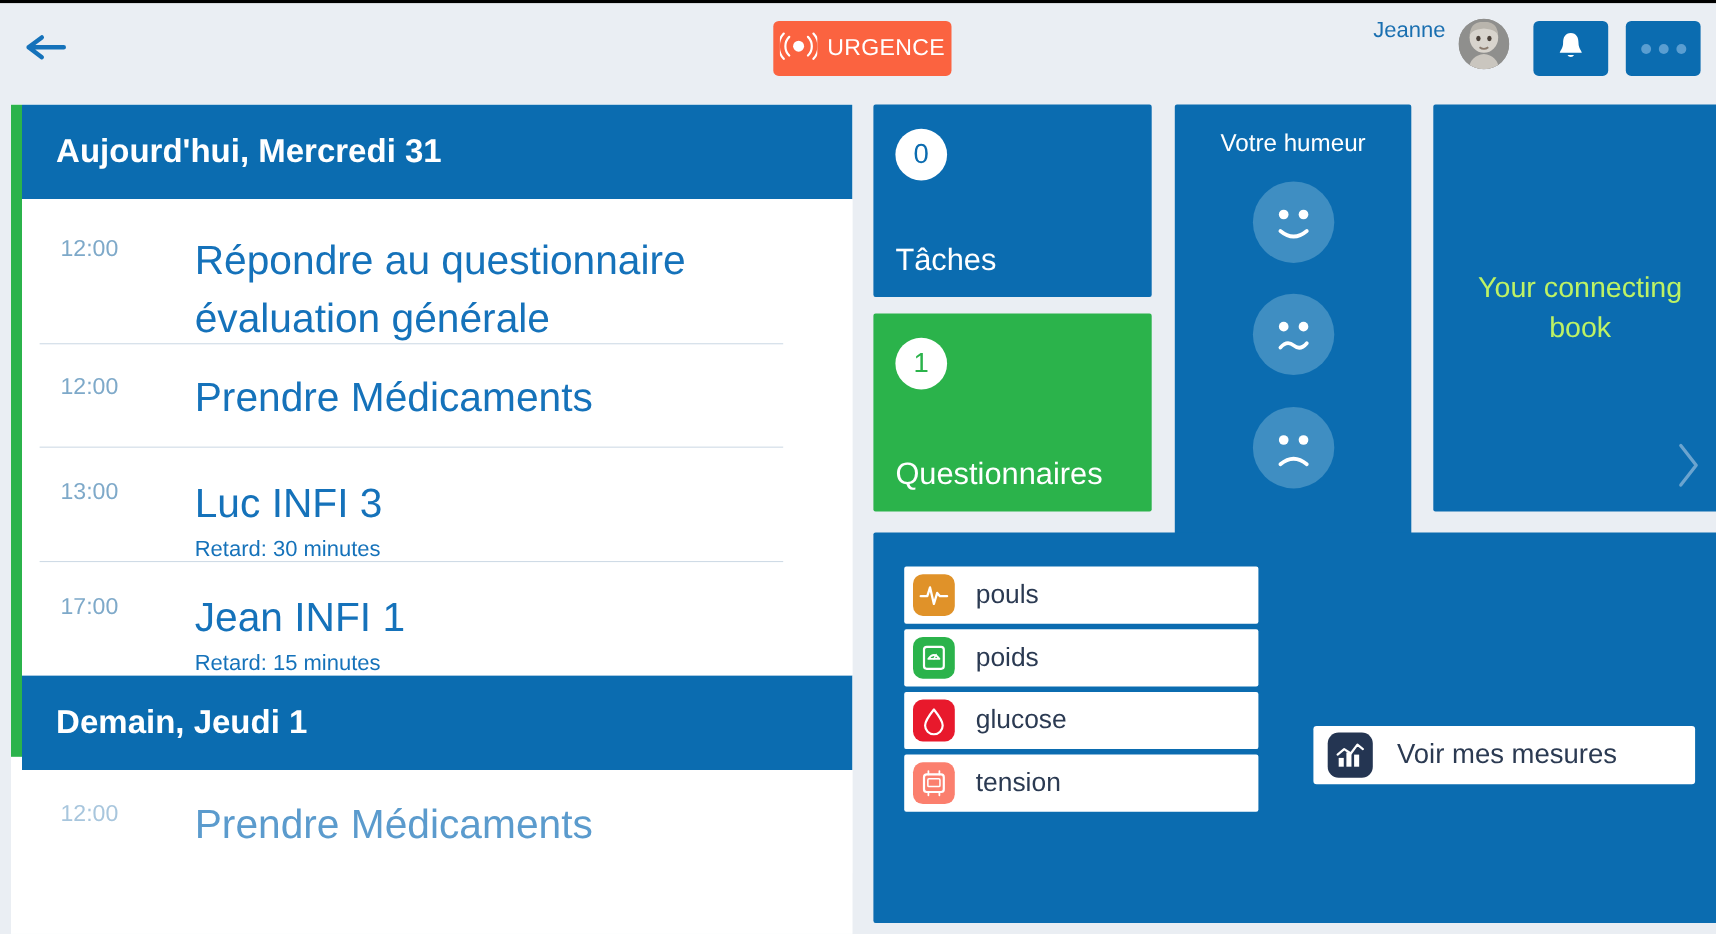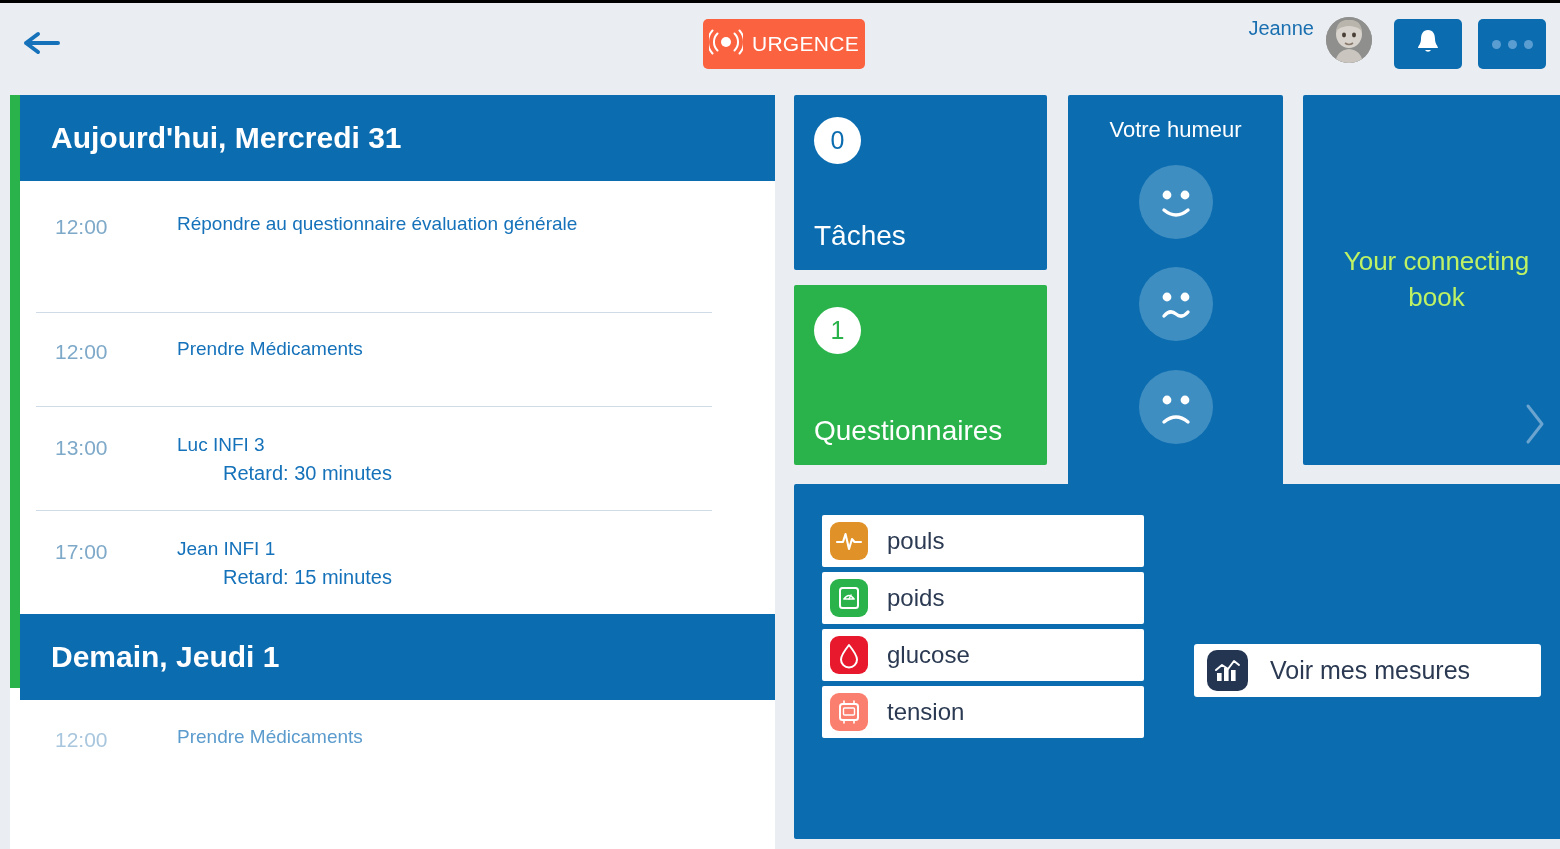--- a/index.html
+++ b/index.html
@@ -172,29 +172,28 @@
   .row-time {
     color: #7ea9c9;
     font-size: 21px;
     width: 122px;
     flex: 0 0 122px;
     padding-top: 4px;
   }
   .row-body { flex: 1; padding-right: 30px; }
   .row-title {
     color: #1572ba;
-    font-size: 19px;
+    font-size: 37px;
     line-height: 1.42;
     font-weight: 400;
   }
   .row-sub {
     color: #1572ba;
     font-size: 20px;
     margin-top: 3px;
-    margin-left: 46px;
   }
 
   .row-h1 { height: 94px; padding-top: 24px; }
   .row-h2 { height: 104px; padding-top: 26px; }
   .row-h3 { height: 131px; padding-top: 30px; }
 
   .agenda-row.faded .row-time { color: #a8c6dd; }
   .agenda-row.faded .row-title { color: #5b9bcd; }
 
   
@@ -322,21 +321,21 @@
   }
   .measure-label {
     margin-left: 19px;
     font-size: 24px;
     color: #2b3a52;
   }
 
   .voir-btn {
     position: absolute;
     left: 400px;
-    top: 160px;
+    top: 176px;
     width: 347px;
     height: 53px;
     background: #ffffff;
     border-radius: 3px;
     display: flex;
     align-items: center;
     padding-left: 13px;
     cursor: pointer;
   }
   .voir-icon {

